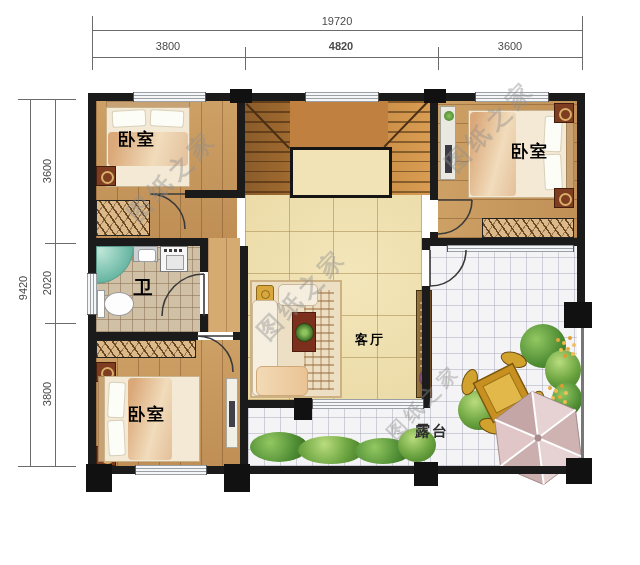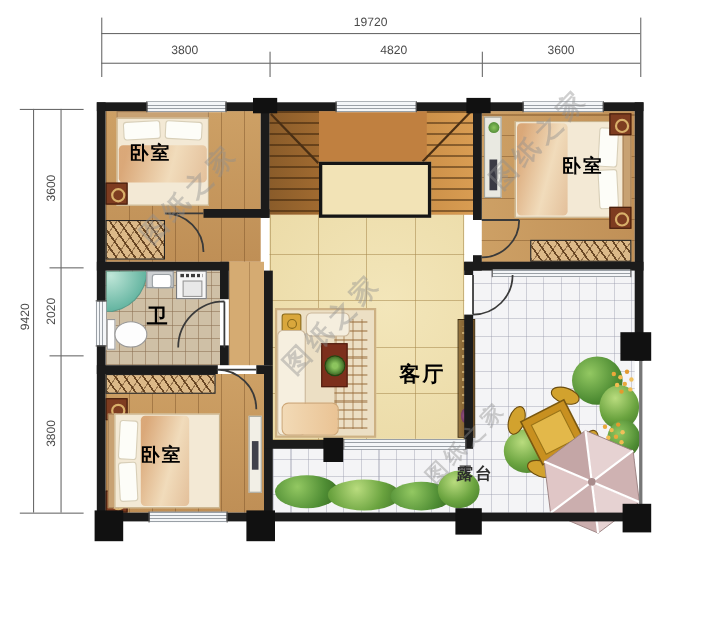--- a/index.html
+++ b/index.html
@@ -210,38 +210,38 @@
       <path d="M204,274 A42,42 0 0 0 162,316 M204,316 L204,274"></path>
       <path d="M197,336 A36,36 0 0 1 233,372 M233,336 L197,336"></path>
       <path d="M472,200 A34,34 0 0 1 438,234 M438,200 L472,200"></path>
       <path d="M430,286 A36,36 0 0 0 466,250 M430,250 L430,286"></path>
     </g>
   </svg>
 
   <div class="lbl" style="left:137px;top:139px;">卧室</div>
   <div class="lbl small" style="left:144px;top:288px;font-size:19px;">卫</div>
   <div class="lbl" style="left:147px;top:414px;">卧室</div>
-  <div class="lbl" style="left:384px;top:340px;font-size:19px;">客厅</div>
+  <div class="lbl" style="left:370px;top:340px;font-size:13px;">客厅</div>
   <div class="lbl" style="left:530px;top:151px;">卧室</div>
   <div class="lbl" style="left:432px;top:431px;font-size:15px;color:#2e2e2e;">露台</div>
 
   <div class="wm" style="left:172px;top:176px;">图纸之家</div>
   <div class="wm" style="left:490px;top:126px;">图纸之家</div>
   <div class="wm" style="left:302px;top:294px;">图纸之家</div>
   <div class="wm" style="left:424px;top:402px;font-size:19px;">图纸之家</div>
 
   <div class="dim-line" style="left:92px;top:30px;width:490px;height:1px;"></div>
   <div class="dim-line" style="left:92px;top:16px;width:1px;height:54px;"></div>
   <div class="dim-line" style="left:582px;top:16px;width:1px;height:54px;"></div>
   <div class="dim-txt" style="left:337px;top:21px;">19720</div>
   <div class="dim-line" style="left:92px;top:57px;width:490px;height:1px;"></div>
   <div class="dim-line" style="left:245px;top:47px;width:1px;height:23px;"></div>
   <div class="dim-line" style="left:438px;top:47px;width:1px;height:23px;"></div>
   <div class="dim-txt" style="left:168px;top:46px;">3800</div>
-  <div class="dim-txt" style="left:358px;top:46px;">4820</div>
+  <div class="dim-txt" style="left:341px;top:46px;font-weight:bold;">4820</div>
   <div class="dim-txt" style="left:510px;top:46px;">3600</div>
 
   <div class="dim-line" style="left:30px;top:99px;width:1px;height:367px;"></div>
   <div class="dim-line" style="left:18px;top:99px;width:58px;height:1px;"></div>
   <div class="dim-line" style="left:18px;top:466px;width:58px;height:1px;"></div>
   <div class="dim-txt rot" style="left:23px;top:288px;">9420</div>
   <div class="dim-line" style="left:55px;top:99px;width:1px;height:367px;"></div>
   <div class="dim-line" style="left:45px;top:243px;width:31px;height:1px;"></div>
   <div class="dim-line" style="left:45px;top:323px;width:31px;height:1px;"></div>
   <div class="dim-txt rot" style="left:47px;top:171px;">3600</div>

